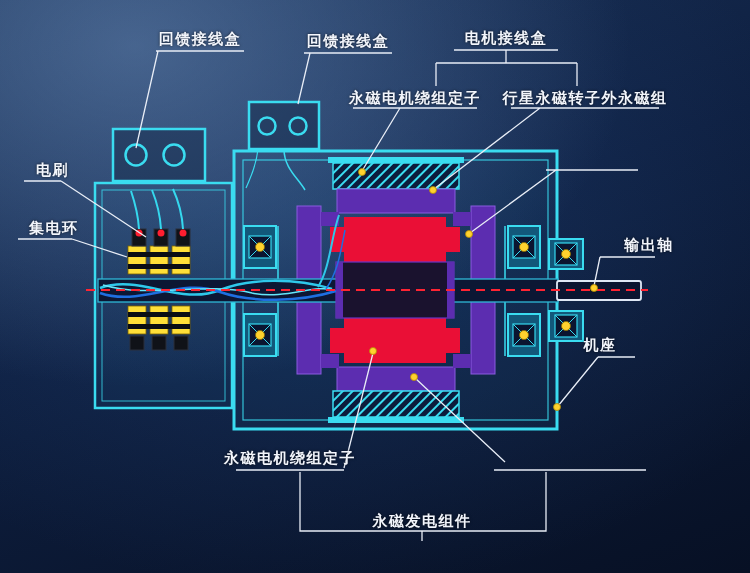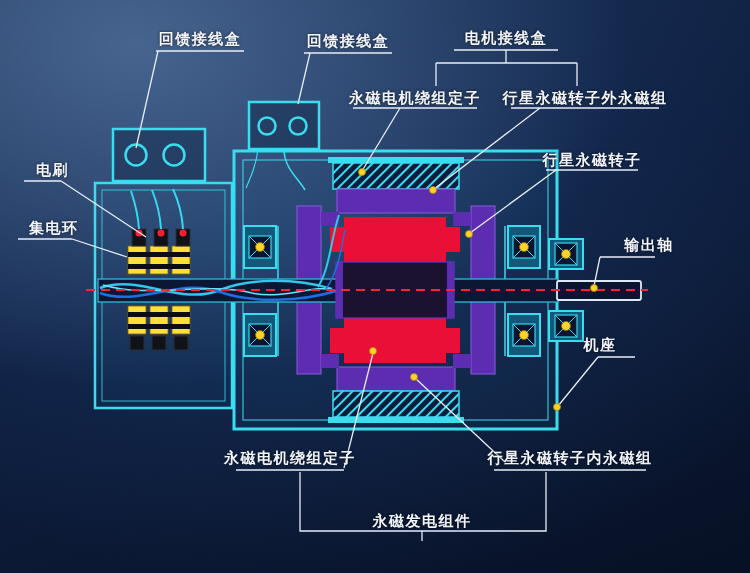--- a/index.html
+++ b/index.html
@@ -181,22 +181,20 @@
       <circle cx="373" cy="351" r="3.5"></circle>
       <circle cx="414" cy="377" r="3.5"></circle>
     </g>
   </svg>
 
   <div class="lbl ctr" style="left:200px;top:30px">回馈接线盒</div>
   <div class="lbl ctr" style="left:348px;top:32px">回馈接线盒</div>
   <div class="lbl ctr" style="left:506px;top:29px">电机接线盒</div>
   <div class="lbl ctr" style="left:415px;top:89px">永磁电机绕组定子</div>
   <div class="lbl ctr" style="left:585px;top:89px">行星永磁转子外永磁组</div>
-  <div class="lbl ctr" style="left:592px;top:151px">行星永磁转子</div>
   <div class="lbl" style="left:36px;top:161px">电刷</div>
   <div class="lbl" style="left:29px;top:219px">集电环</div>
   <div class="lbl ctr" style="left:649px;top:236px">输出轴</div>
   <div class="lbl ctr" style="left:600px;top:336px">机座</div>
   <div class="lbl ctr" style="left:290px;top:449px">永磁电机绕组定子</div>
-  <div class="lbl ctr" style="left:570px;top:449px">行星永磁转子内永磁组</div>
   <div class="lbl ctr" style="left:422px;top:512px">永磁发电组件</div>
 
 </div>
 
 </body></html>

